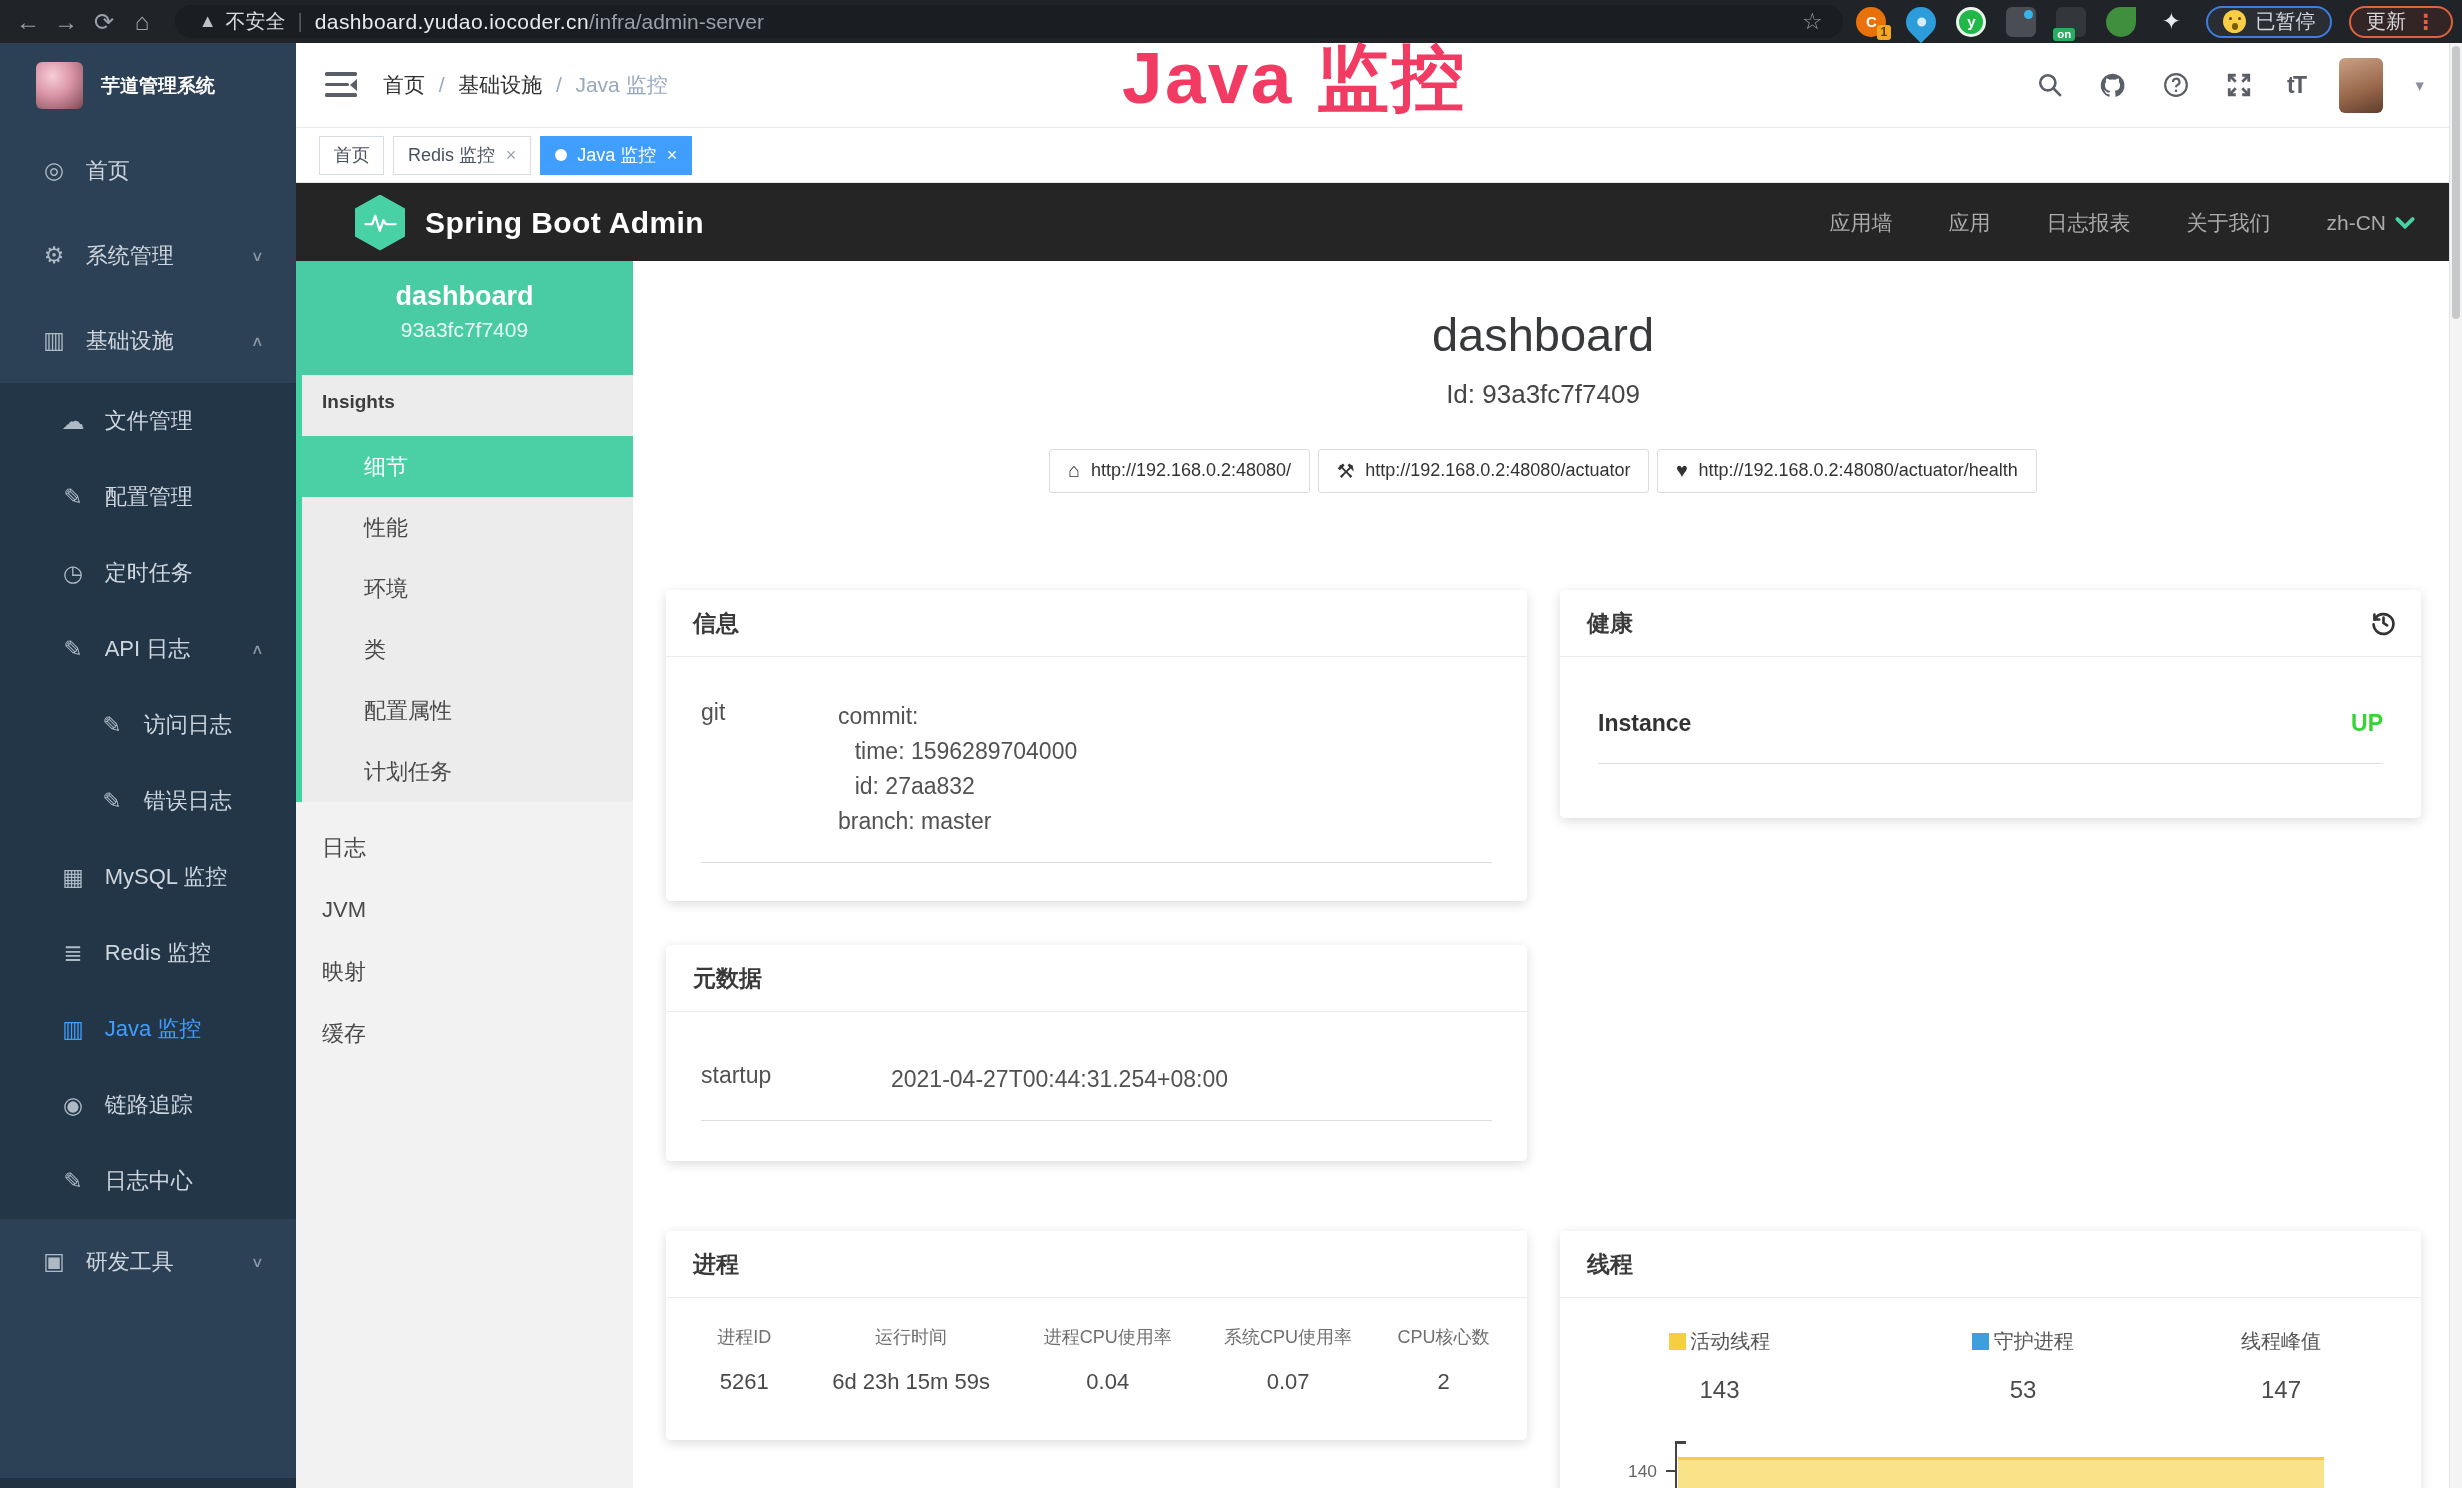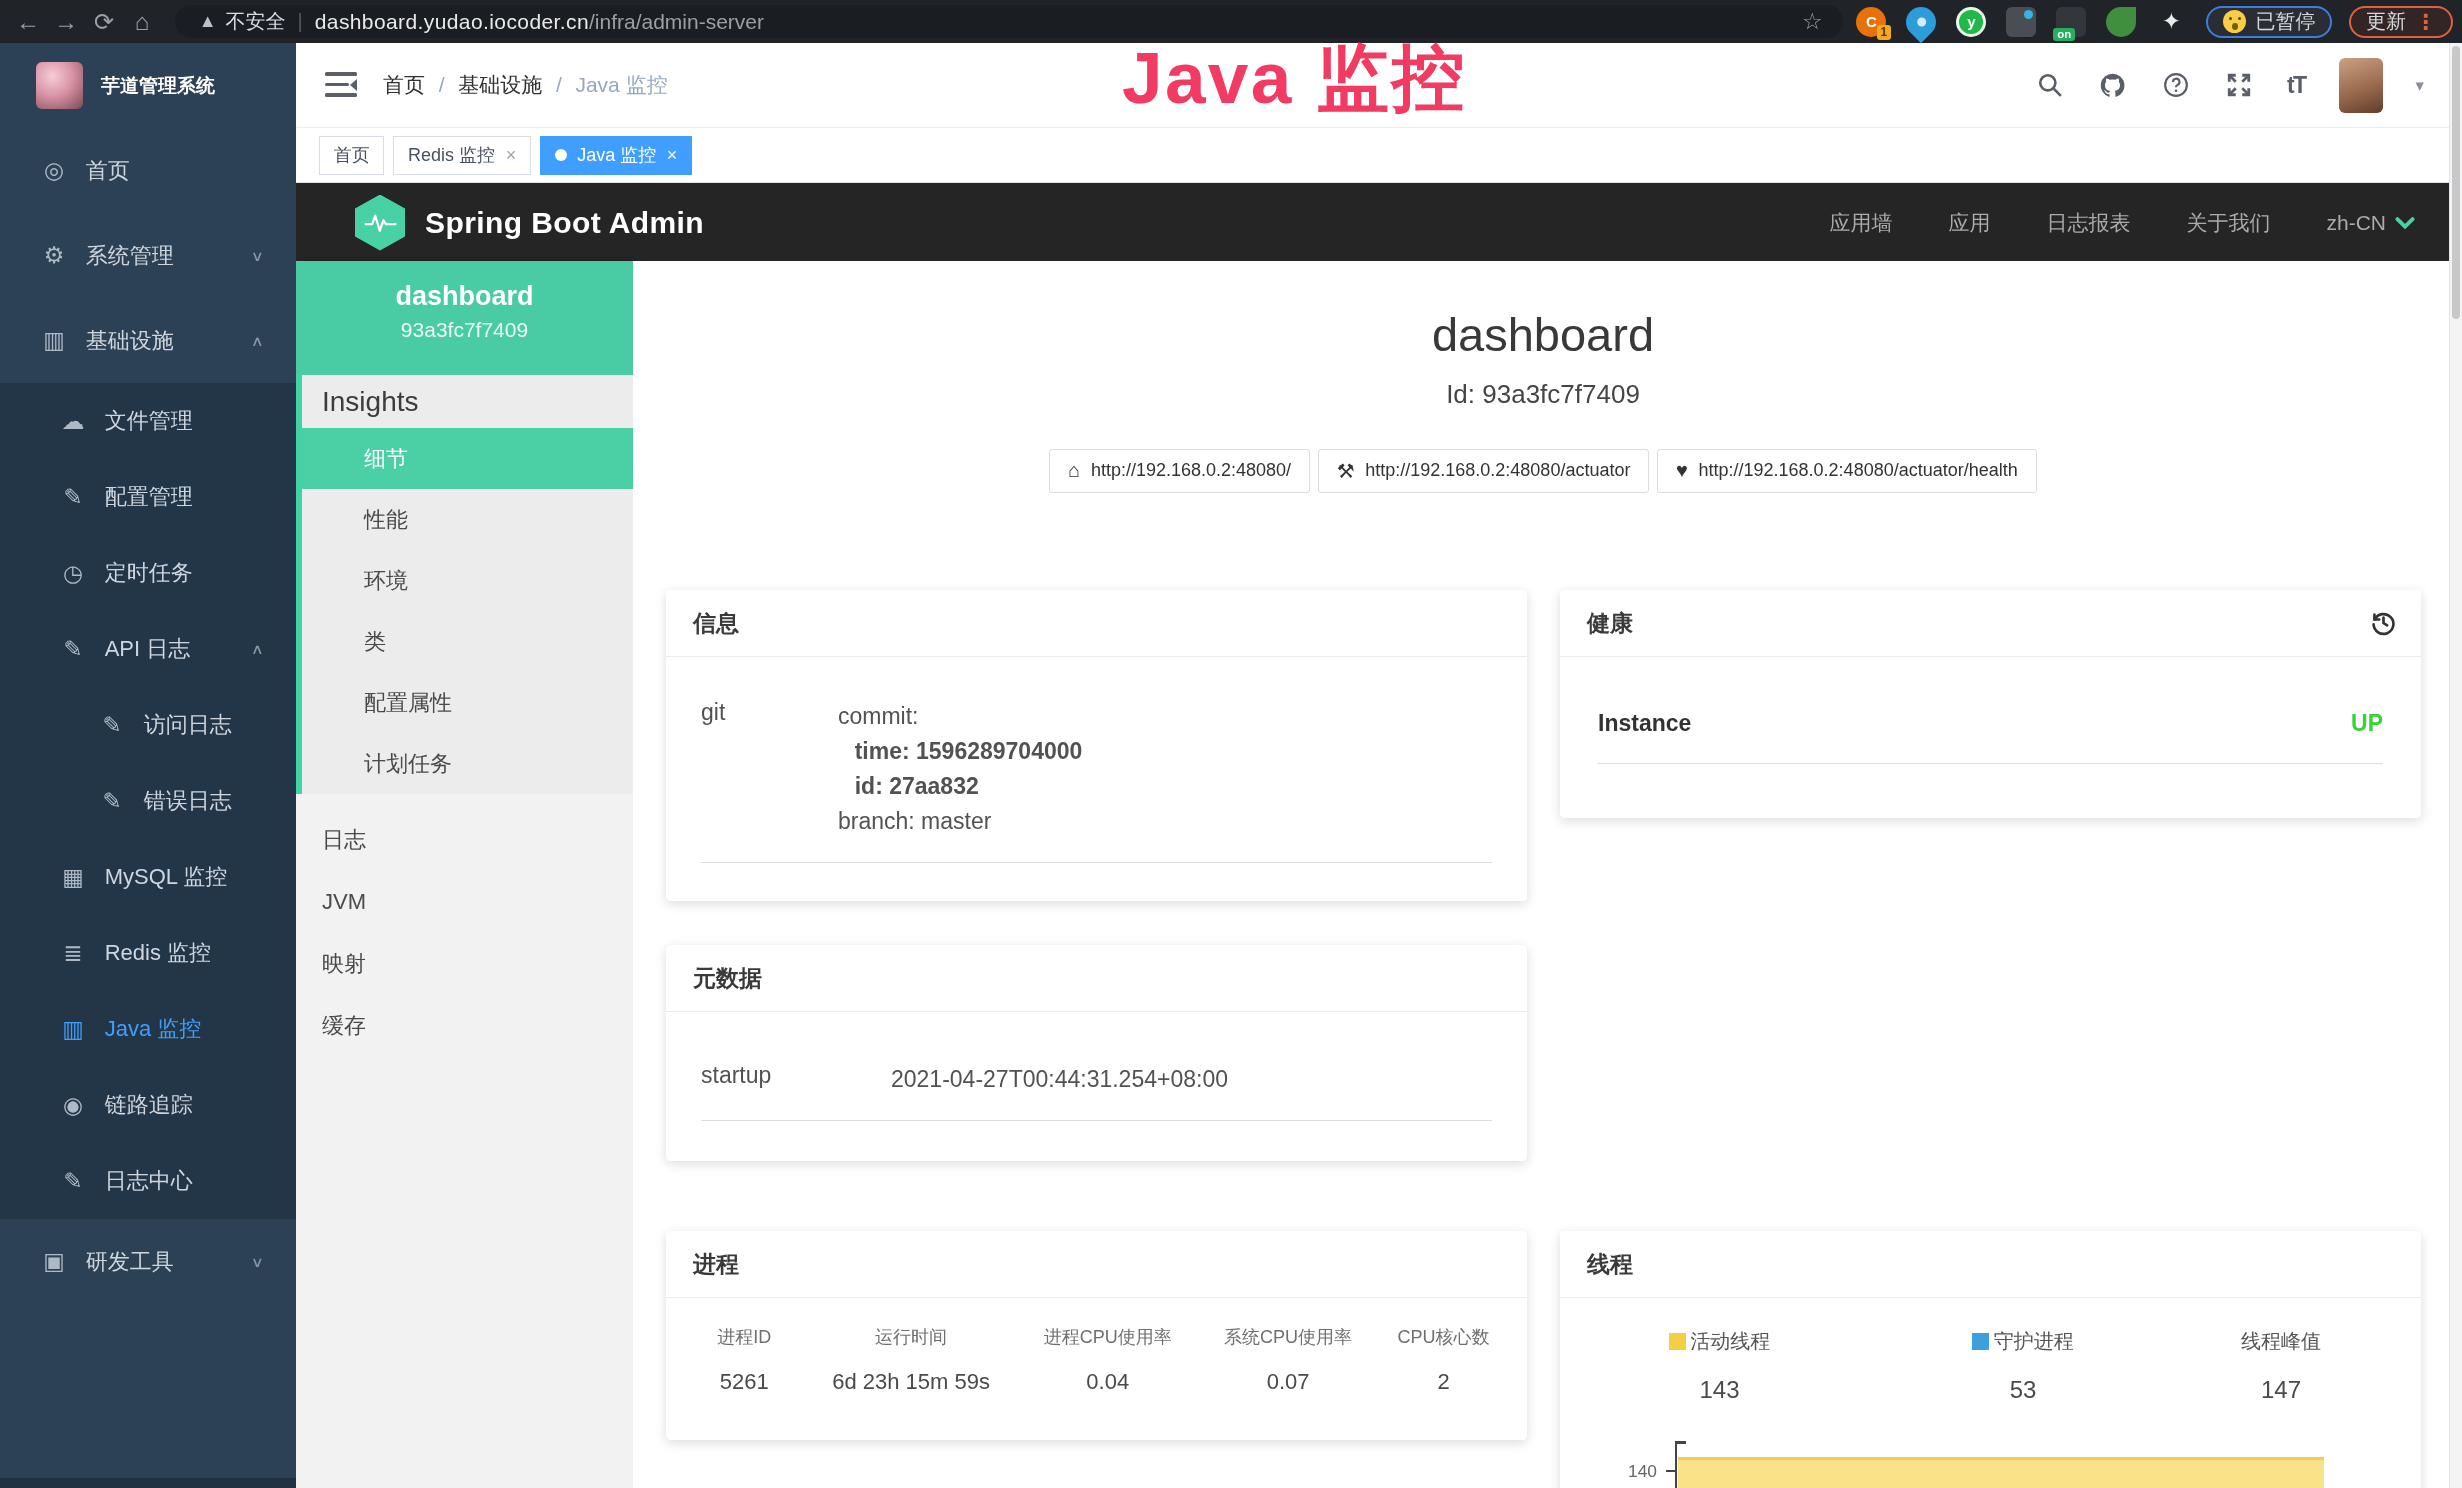--- a/index.html
+++ b/index.html
@@ -86,21 +86,21 @@
   .sba-logo { width:50px; height:56px; background:#48d1a5; clip-path:polygon(50% 0,100% 25%,100% 75%,50% 100%,0 75%,0 25%); display:flex; align-items:center; justify-content:center; }
   .sba-brand { margin-left:20px; color:#fff; font-size:30px; font-weight:bold; letter-spacing:0.4px; }
   .sba-links { margin-left:auto; display:flex; align-items:center; gap:56px; font-size:21px; color:#ababab; }
   .sba-lang { display:flex; align-items:center; gap:9px;justify-content:center; }
   
   .sba-sidebar { position:absolute; left:0; top:218px; width:337px; bottom:0; background:#f2f2f2; box-shadow:1.5px 0 4.6px rgba(0,0,0,.08); }
   .inst-head { height:114px; background:#49cca3; color:#fff; text-align:center; padding-top:20px; cursor:pointer; }
   .inst-name { font-size:27px; font-weight:bold; }
   .inst-id { font-size:21px; margin-top:6px; color:#eafaf4; }
   .sgroup { border-left:6px solid #42d3a5; background:#ececec; }
-  .sgroup-label { height:53px; line-height:53px; padding-left:20px; font-size:28px; font-weight:normal; color:#3c3c3c; }
+  .sgroup-label { height:61px; line-height:53px; padding-left:20px; font-size:19px; font-weight:bold; color:#3c3c3c; }
   .sitem { height:61px; line-height:61px; padding-left:62px; font-size:22px; color:#4a4a4a; cursor:pointer; }
   .sitem.active { background:#4ad0a4; color:#fff; }
   .stop { margin-top:15px; }
   .stop .titem { height:62px; line-height:62px; padding-left:26px; font-size:22px; color:#4a4a4a; cursor:pointer; }
   
   .sba-content { position:absolute; left:337px; top:218px; right:0; bottom:0; background:#fff; overflow:hidden; padding:46px 0 0 33px; }
   .inst-title { text-align:center; font-size:47px; font-weight:500; color:#37393b; width:1754px; }
   .inst-sub { text-align:center; font-size:26px; color:#454545; margin-top:16.7px; width:1754px; }
   .link-row { margin-top:39px; width:1754px; display:flex; justify-content:center; gap:7.6px; }
   .link-btn { display:inline-flex; align-items:center; gap:10.6px; height:44px; padding:0 18px; border:1.5px solid #dcdcdc; border-radius:3px; background:#fff; font-size:18px; color:#333; cursor:pointer; }
@@ -112,21 +112,21 @@
   .hist-ic { position:absolute; right:23px; top:18px; cursor:pointer; }
   .card-info { height:311px; }
   .card-health { height:228px; }
   .card-meta { height:216px; margin-top:44px; }
   .card-proc { height:209px; margin-top:70px; }
   .card-threads { height:319px; margin-top:413px; }
   .info-body { padding:42px 35px 0 35px; }
   .kv-row { display:flex; border-bottom:1.5px solid #ddd; padding-bottom:23px; }
   .kv-label { width:137px; font-size:23px; color:#525252; flex:0 0 auto; }
   .kv-val { font-size:23px; color:#525252; line-height:35px; }
-  .kv-val .indent { padding-left:16.7px;font-weight:bold; }
+  .kv-val .indent { padding-left:16.7px; }
   .health-body { padding:53px 38px 0 38px; }
   .health-row { display:flex; justify-content:space-between; border-bottom:1.5px solid #ddd; padding-bottom:26px; }
   .health-name { font-size:23px; font-weight:bold; color:#333; }
   .health-up { font-size:23px; font-weight:bold; color:#35d435; }
   .meta-body { padding:50px 35px 0 35px; }
   .meta-label { width:190px; }
   .proc-body { display:flex; padding:27px 18px 0 18px; text-align:center; }
   .pcol { display:flex; flex-direction:column; gap:20px; }
   .pc0{width:129px;} .pc1{width:228px;} .pc2{width:193px;} .pc3{width:193px;} .pc4{width:140px;}
   .phead { font-size:18px; color:#6f6f6f; }

